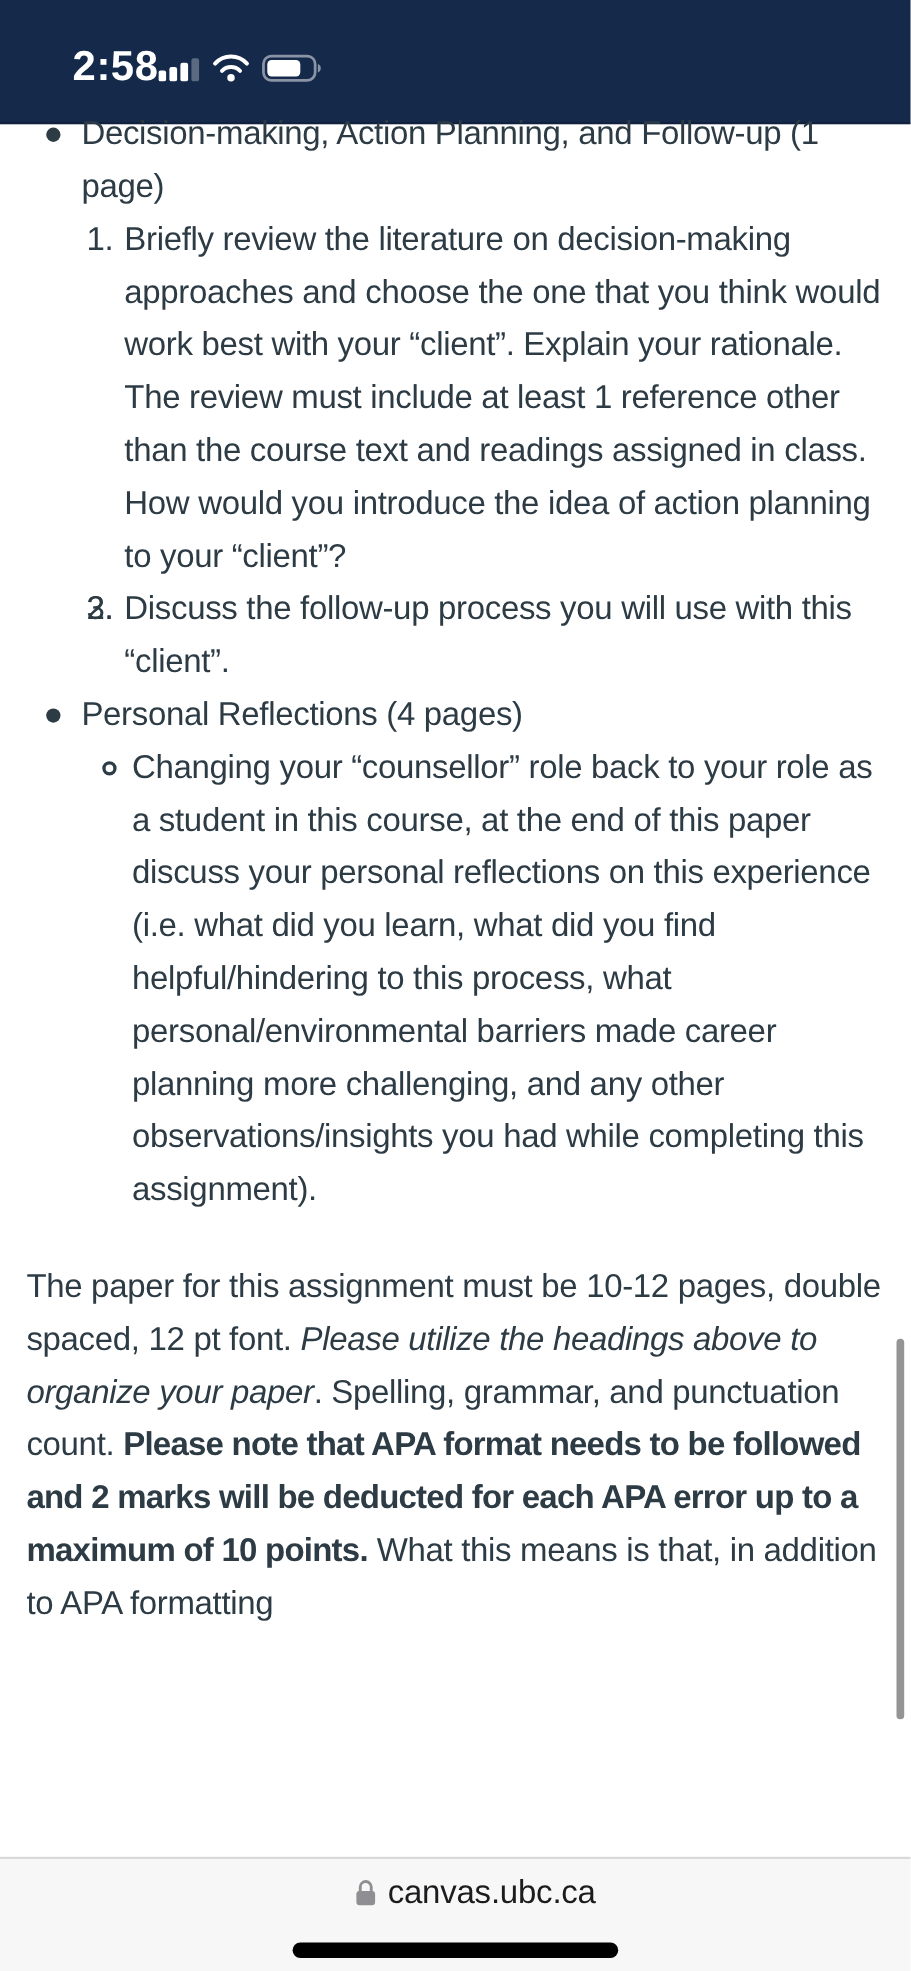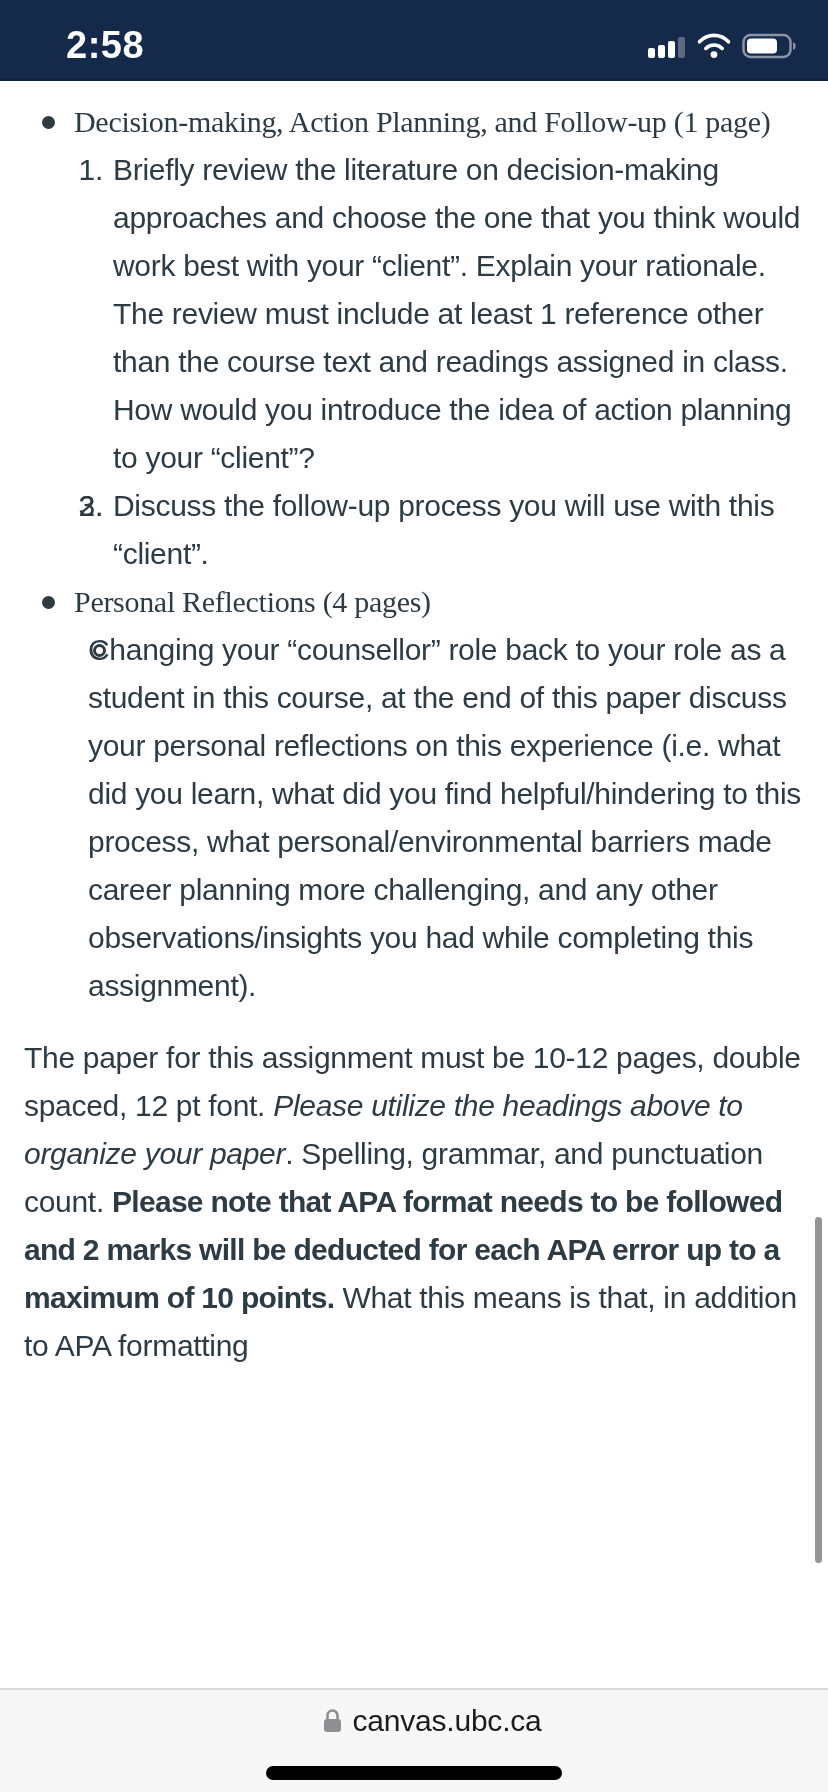--- a/index.html
+++ b/index.html
@@ -6,55 +6,55 @@
   #screen{
     position:relative;
     width:828px;height:1792px;
     overflow:hidden;
     font-family:"Liberation Sans","DejaVu Sans",sans-serif;
     background:#ffffff;
   }
 
   
   #statusbar{
-    position:absolute;top:0;left:0;width:828px;height:81px;
-    display:flex;align-items:center;justify-content:space-between;
+    position:absolute;top:0;left:0;width:828px;height:113px;
+    display:flex;align-items:center;
     box-sizing:border-box;padding:10px 30px 0 66px;
     box-shadow:inset 0 -2px 0 rgba(0,0,0,0.18);
   }
   #statusbar .time{
     color:#ffffff;font-size:38px;font-weight:700;letter-spacing:0.5px;
   }
   .sb-icons{display:flex;align-items:center;gap:10px;}
 
   
   #content{
     position:absolute;top:98px;left:0;width:828px;height:1590px;
     overflow:hidden;
     color:#2D3B45;
     font-size:30px;line-height:48px;letter-spacing:-0.3px;
   }
   .li{position:relative;}
-  .li.l1{padding-left:74px;padding-right:18px;font-family:Liberation Serif, serif;}
+  .li.l1{padding-left:74px;padding-right:18px;}
   .li.l2{padding-left:113px;padding-right:18px;}
-  .li.l2.circ{padding-left:88px;}
+  .li.l2.circ{padding-left:120px;}
   .marker{position:absolute;}
   .marker.disc{
     left:42px;top:18px;width:13px;height:13px;border-radius:50%;
     background:#2D3B45;
   }
   .marker.circle{
     left:93px;top:18px;width:13px;height:13px;border-radius:50%;
     border:3px solid #2D3B45;box-sizing:border-box;background:transparent;
   }
   .marker.num{
     left:40px;top:0;width:63px;text-align:right;
     font-size:30px;line-height:48px;
   }
-  #para{margin:24px 18px 0 24px;}
+  #para{margin:40px 18px 0 24px;}
   #para .i{font-style:italic;}
   #para .b{font-weight:700;letter-spacing:-0.7px;}
 
   
   #scroll-thumb{
     position:absolute;left:815px;top:1217px;width:7px;height:346px;
     border-radius:4px;background:rgba(60,60,60,0.55);
   }
 
   

